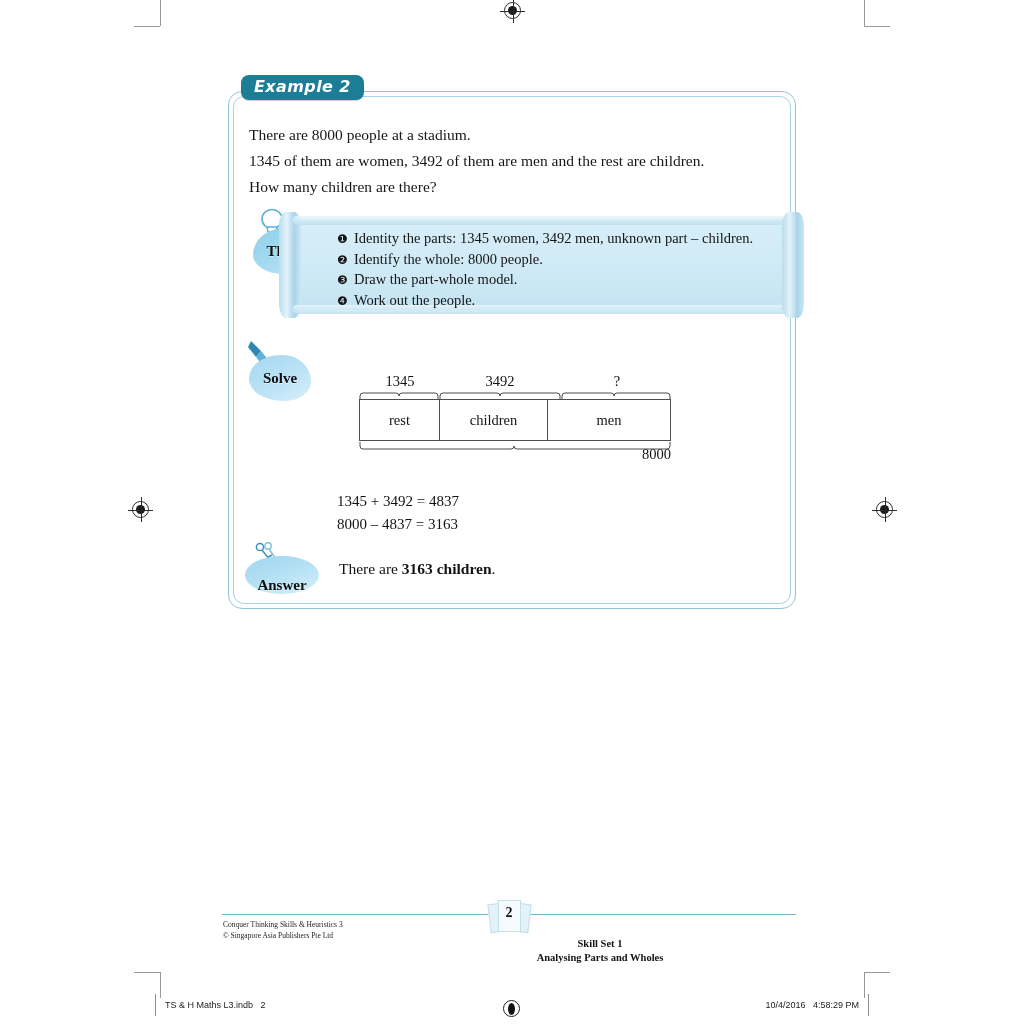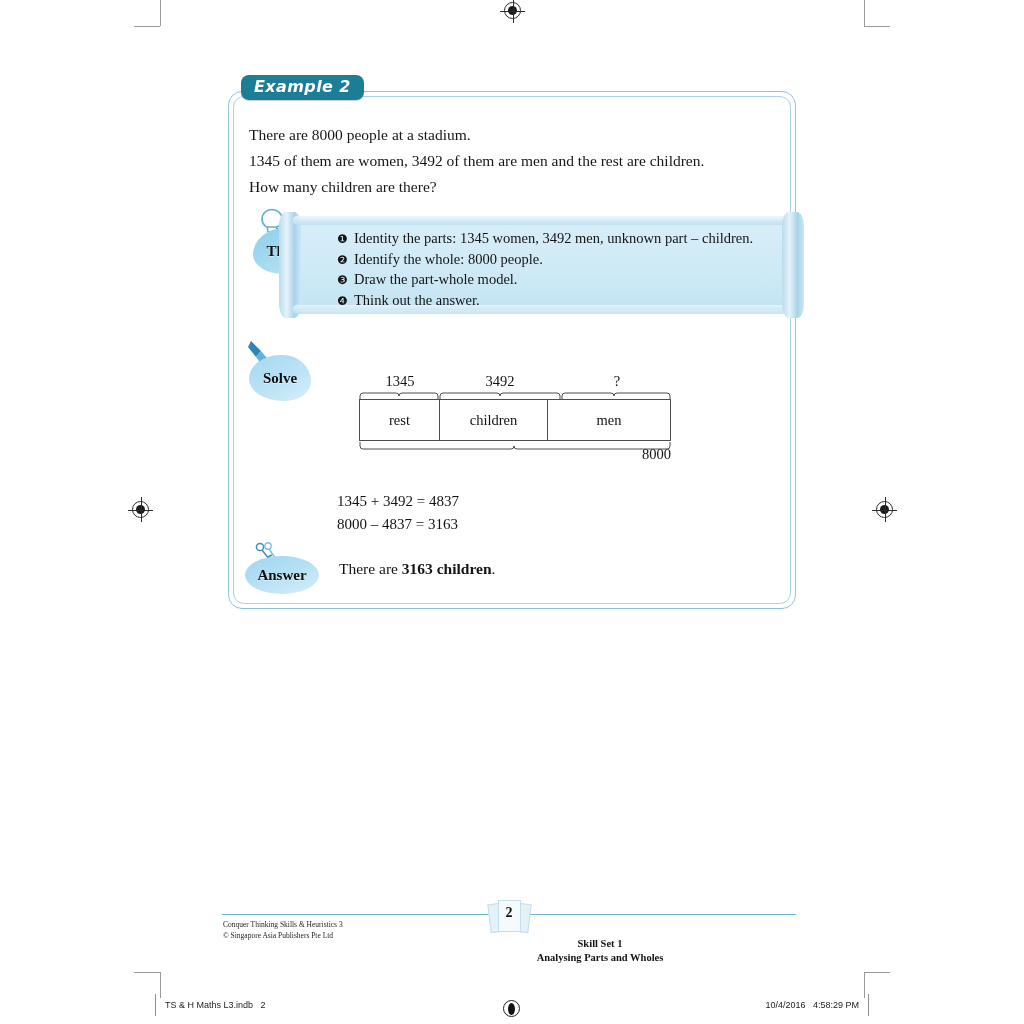--- a/index.html
+++ b/index.html
@@ -208,20 +208,21 @@
   }
   .blob-solve {
     width: 62px; height: 46px;
     border-radius: 50% 45% 42% 55% / 52% 58% 42% 48%;
     background: linear-gradient(150deg,#a4d8f0 0%, #bee3f6 60%, #d8f0fb 100%);
   }
   .blob-answer {
     width: 74px; height: 38px;
     border-radius: 50%;
     background: linear-gradient(160deg,#9ed5ee 0%, #b9e2f5 55%, #d6effb 100%);
+    align-items: flex-end;
   }
 
   .icon-bulb, .icon-pencil, .icon-keys {
     position: absolute;
     pointer-events: none;
   }
 
   
   .solve-wrap {
     position: absolute;
@@ -423,21 +424,21 @@
         <div class="row">
           <span class="num">❷</span>
           <span>Identify the whole: 8000 people.</span>
         </div>
         <div class="row">
           <span class="num">❸</span>
           <span>Draw the part-whole model.</span>
         </div>
         <div class="row">
           <span class="num">❹</span>
-          <span>Think out the answer.</span>
+          <span>Work out the people.</span>
         </div>
       </div>
     </div>
   </div>
 
   <div class="solve-wrap">
     <svg class="icon-pencil" style="left:4px;top:0;" width="40" height="34" viewBox="0 0 40 34">
       <path d="M4 2 L14 12 L9 18 L1 8 Z" fill="#2f86b4"></path>
       <path d="M9 18 L14 12 L19 18 L12 22 Z" fill="#5fb3d9"></path>
       <path d="M12 22 L19 18 L20 21 L13 24 Z" fill="#2b6f93"></path>

